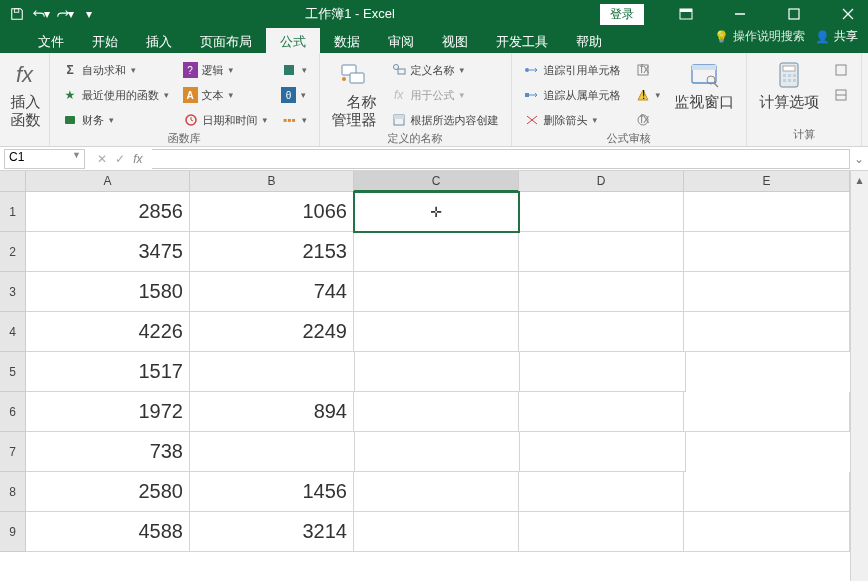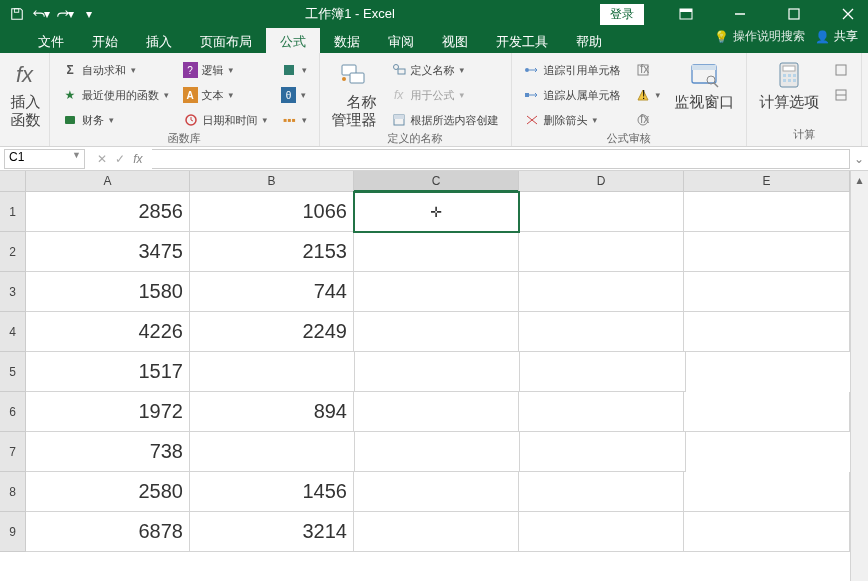--- a/index.html
+++ b/index.html
@@ -437,21 +437,21 @@
         <div class="row">
           <div class="row-h">8</div>
           <div class="cell" style="width: 164px; text-align: center;">2580</div>
           <div class="cell" style="width: 164px;">1456</div>
           <div class="cell" style="width: 165px;"></div>
           <div class="cell" style="width: 165px;"></div>
           <div class="cell" style="width: 166px;"></div>
         </div>
         <div class="row">
           <div class="row-h">9</div>
-          <div class="cell" style="width: 164px;">6878</div>
+          <div class="cell" style="width: 164px;">4588</div>
           <div class="cell" style="width: 164px;">3214</div>
           <div class="cell" style="width: 165px;"></div>
           <div class="cell" style="width: 165px;"></div>
           <div class="cell" style="width: 166px;"></div>
         </div>
       </div>
   </div>
   <div class="scroll-v">
     <div class="scroll-arrow">▴</div>
     <div class="scroll-track"></div>

